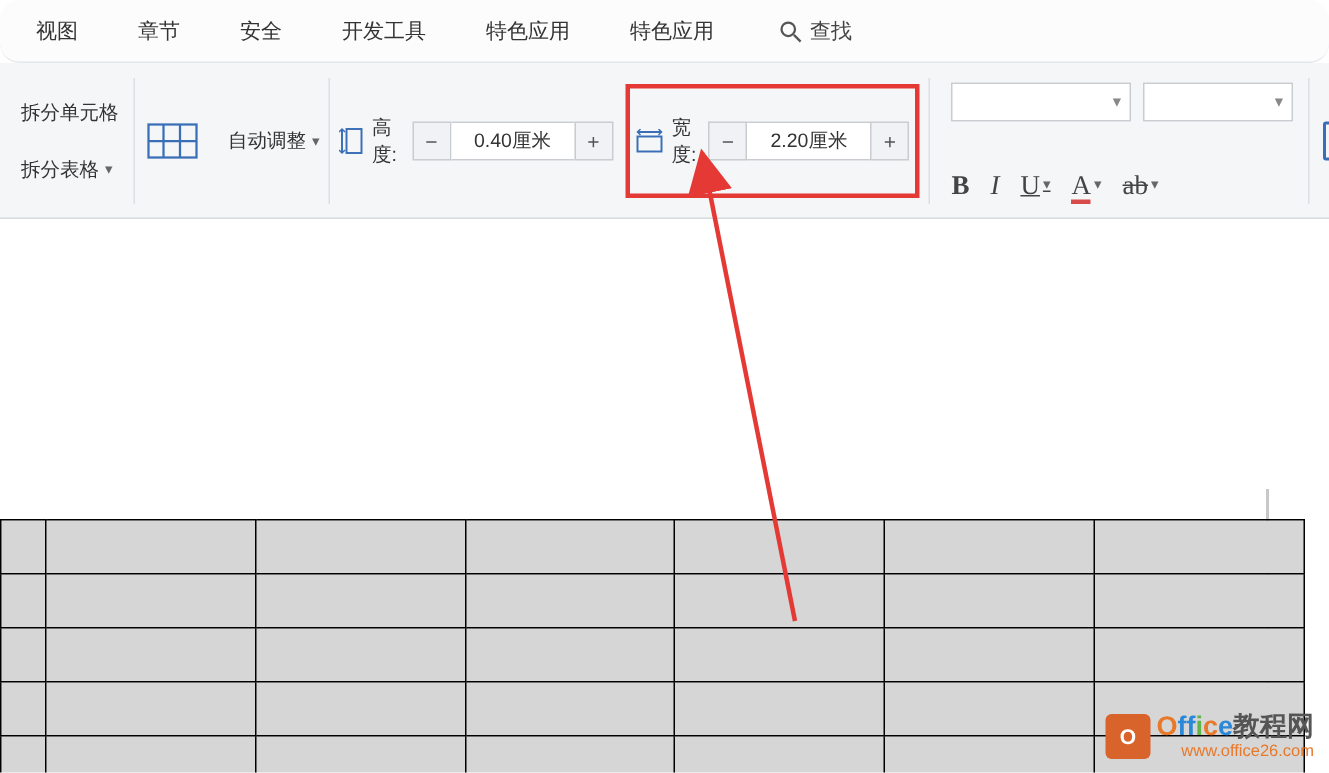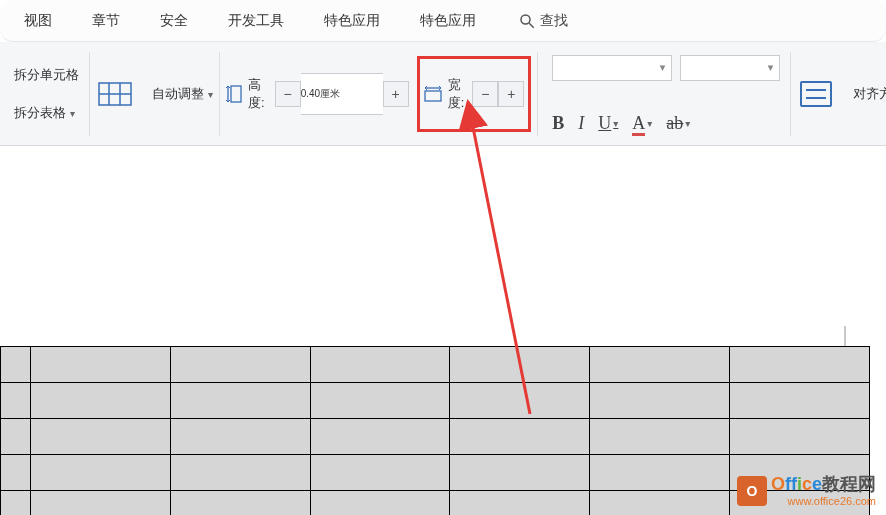--- a/index.html
+++ b/index.html
@@ -115,25 +115,26 @@
       width: 26px;
       height: 26px;
       background: #f0f2f5;
       border: 1px solid #c9cdd2;
       color: #555;
       font-size: 14px;
       cursor: pointer;
     }
     .stepper input {
       width: 82px;
-      height: 42px;
+      height: 26px;
       border: 1px solid #c9cdd2;
       border-left: none;
       border-right: none;
-      font-size: 10px;
+      text-align: center;
+      font-size: 13px;
       color: #333;
     }
     .highlight-box {
       border: 3px solid #e53935;
       padding: 2px 4px;
       display: inline-flex;
       align-items: center;
     }
     .style-selects {
       display: flex;
@@ -330,20 +331,21 @@
           <svg width="18" height="16" viewBox="0 0 18 16">
               <rect x="1" y="5" width="16" height="10" fill="none" stroke="#3a6fb7" stroke-width="1.3"></rect>
               <line x1="1" y1="2" x2="17" y2="2" stroke="#3a6fb7" stroke-width="1.3"></line>
               <polyline points="3,0 1,2 3,4" fill="none" stroke="#3a6fb7" stroke-width="1"></polyline>
               <polyline points="15,0 17,2 15,4" fill="none" stroke="#3a6fb7" stroke-width="1"></polyline>
             </svg>
         </span>
         <span class="dim-label">宽度:</span>
         <div class="stepper">
           <button>−</button>
+          <input type="text" value="2.20厘米" style="">
           <button>+</button>
         </div>
       </div>
     </div>
   </div>
 
   <div class="ribbon-group no-border" style="padding-left:14px;border-right:1px solid #dcdfe3;">
     <div class="style-selects">
       <div class="select-box">
           <span>▾</span>

